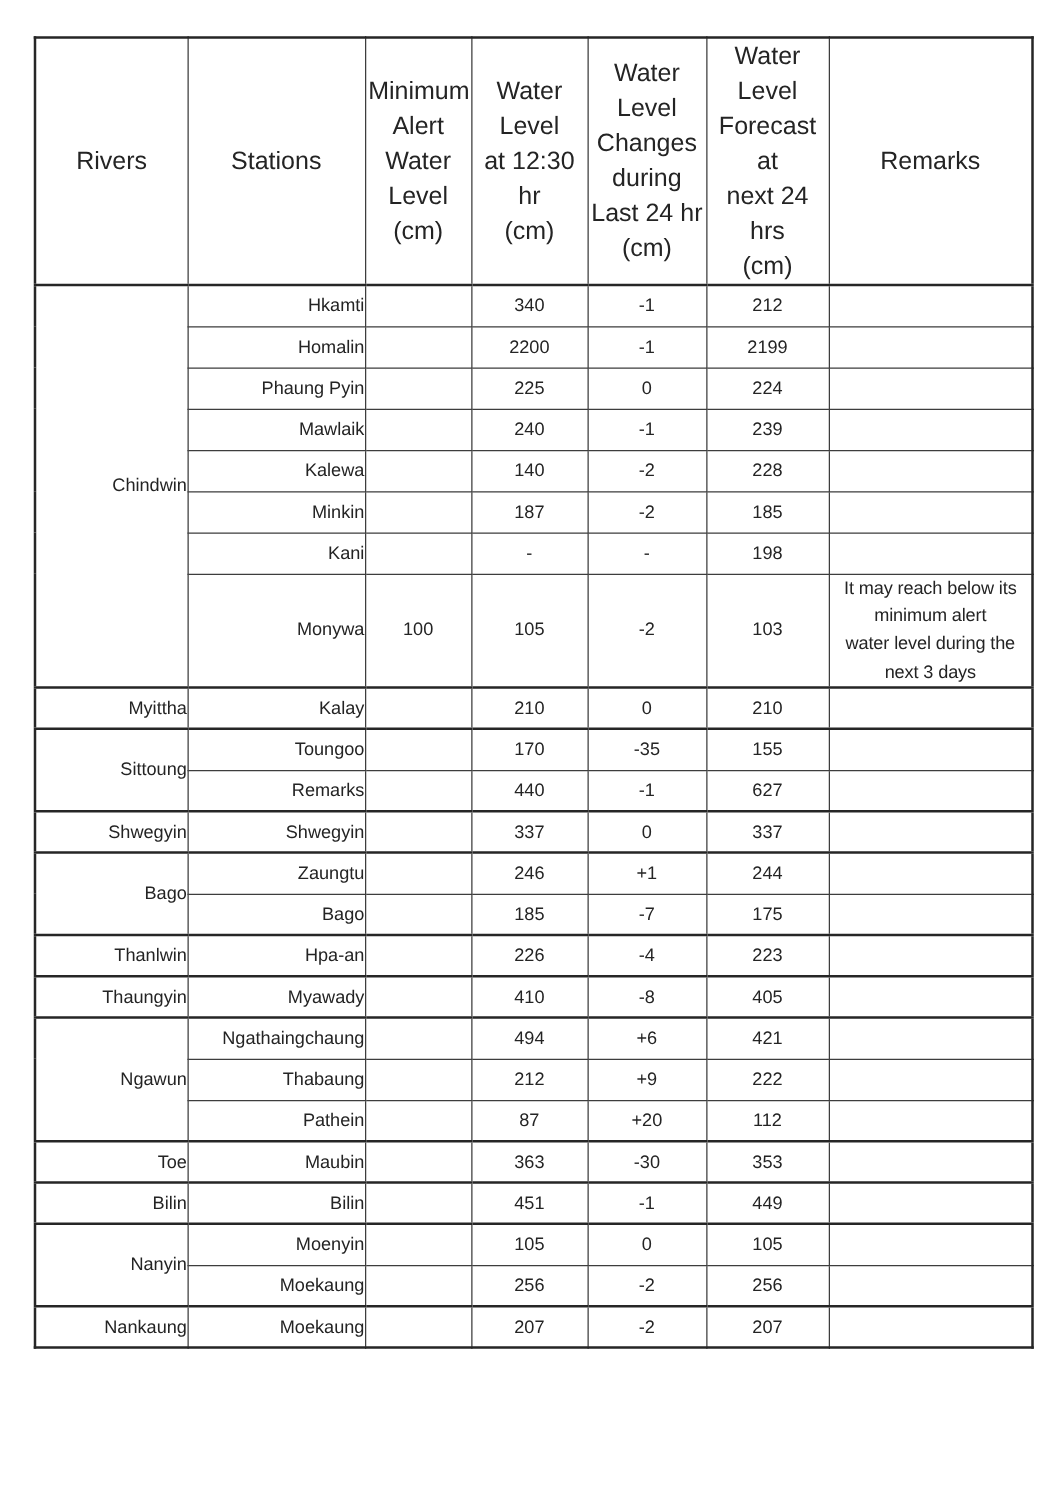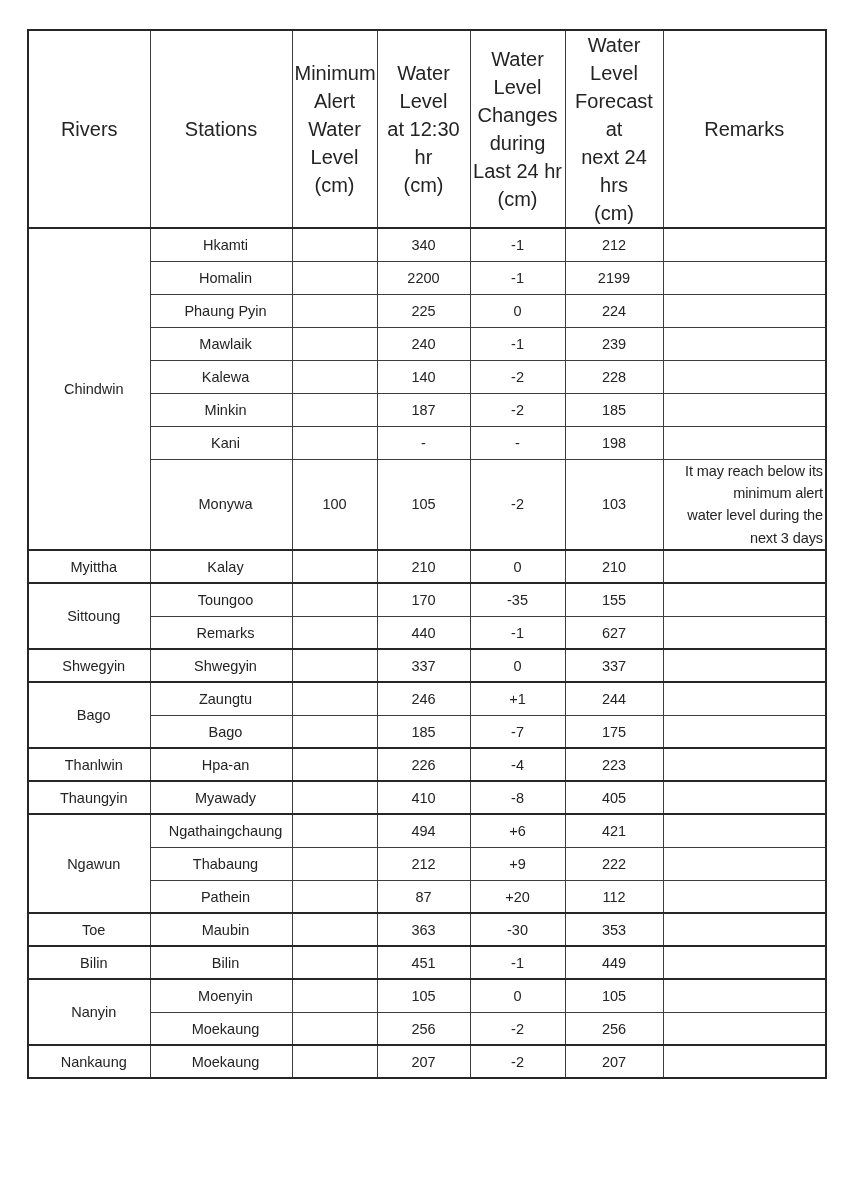--- a/index.html
+++ b/index.html
@@ -35,29 +35,29 @@
     border-bottom: 2px solid #262626;
     padding: 0 2px;
     color: #242424;
   }
   .wl-table tbody tr { height: 33px; }
   .wl-table tbody td {
     font-size: 14.5px;
     color: #242424;
   }
   .river-cell, .station-cell {
-    text-align: center;
+    text-align: right;
     padding-left: 9px;
     white-space: nowrap;
   }
   .num-cell { text-align: center; }
   .remarks-cell {
     font-size: 8px;
     line-height: 1.55;
-    text-align: right;
+    text-align: center;
     white-space: pre-line;
     letter-spacing: -0.1px;
     padding: 0 2px;
   }
   tr.group-start td { border-top: 2px solid #262626; }
 </style>
 </head>
 <body>
 
 <div class="sheet">

